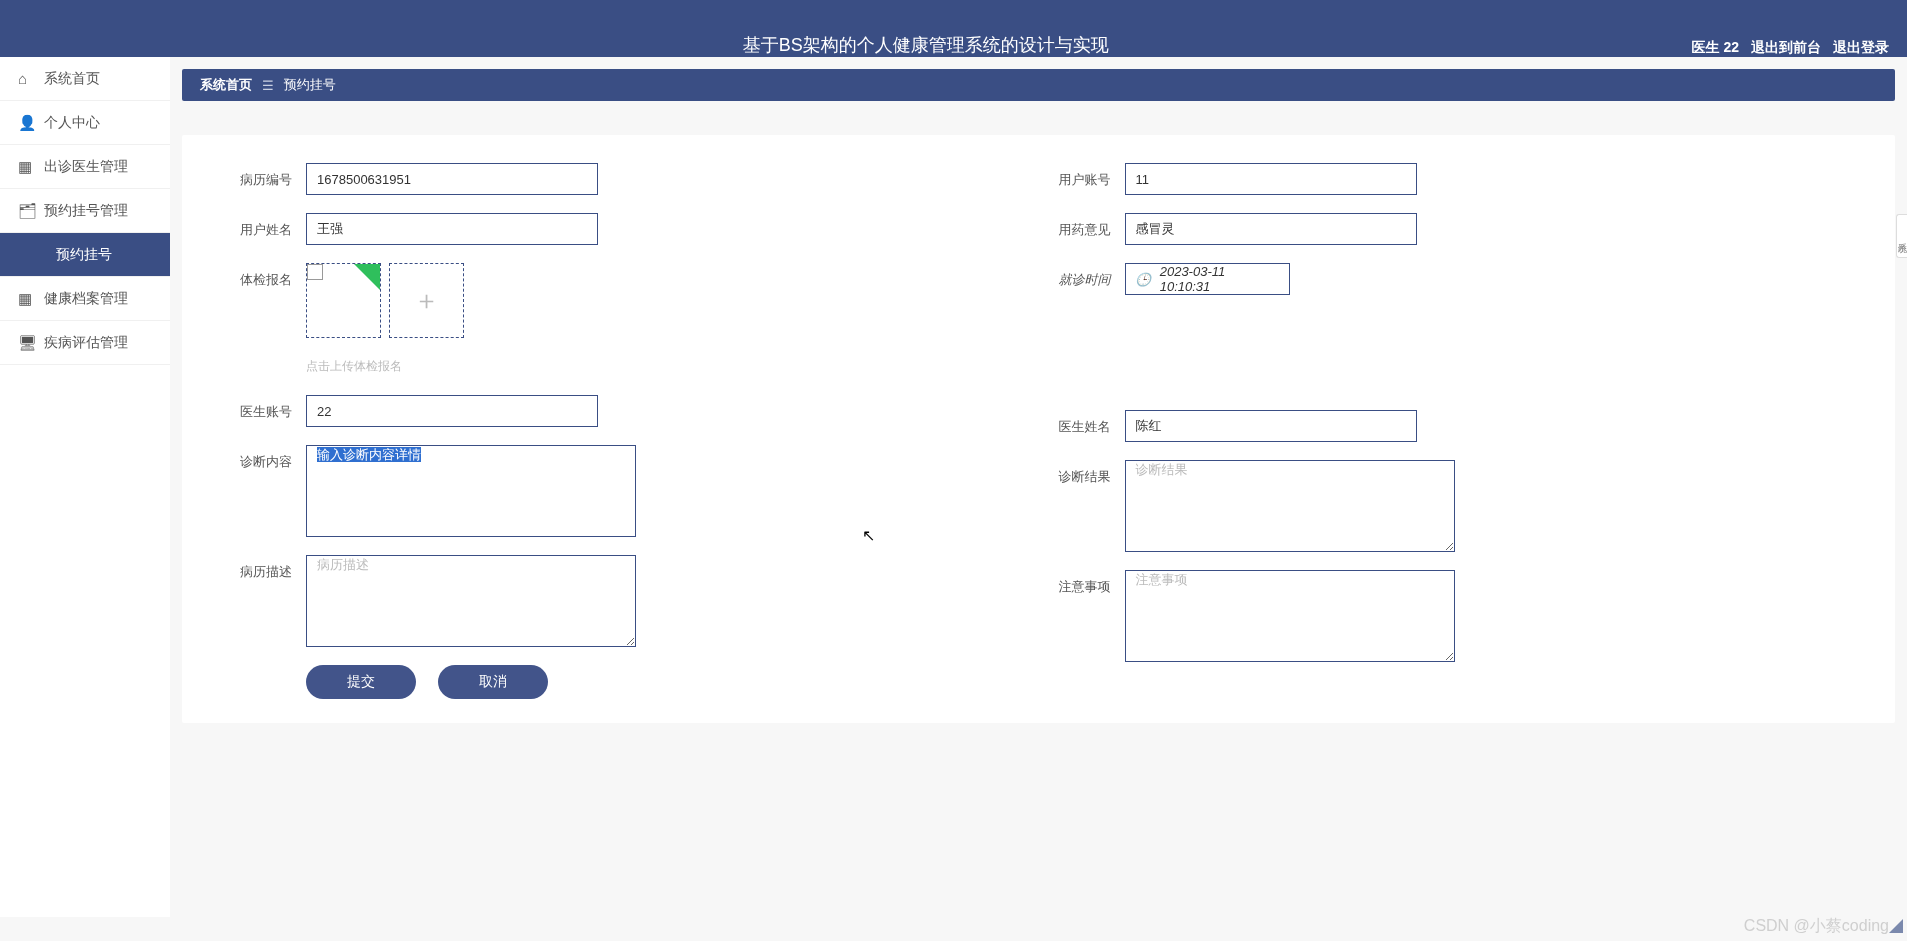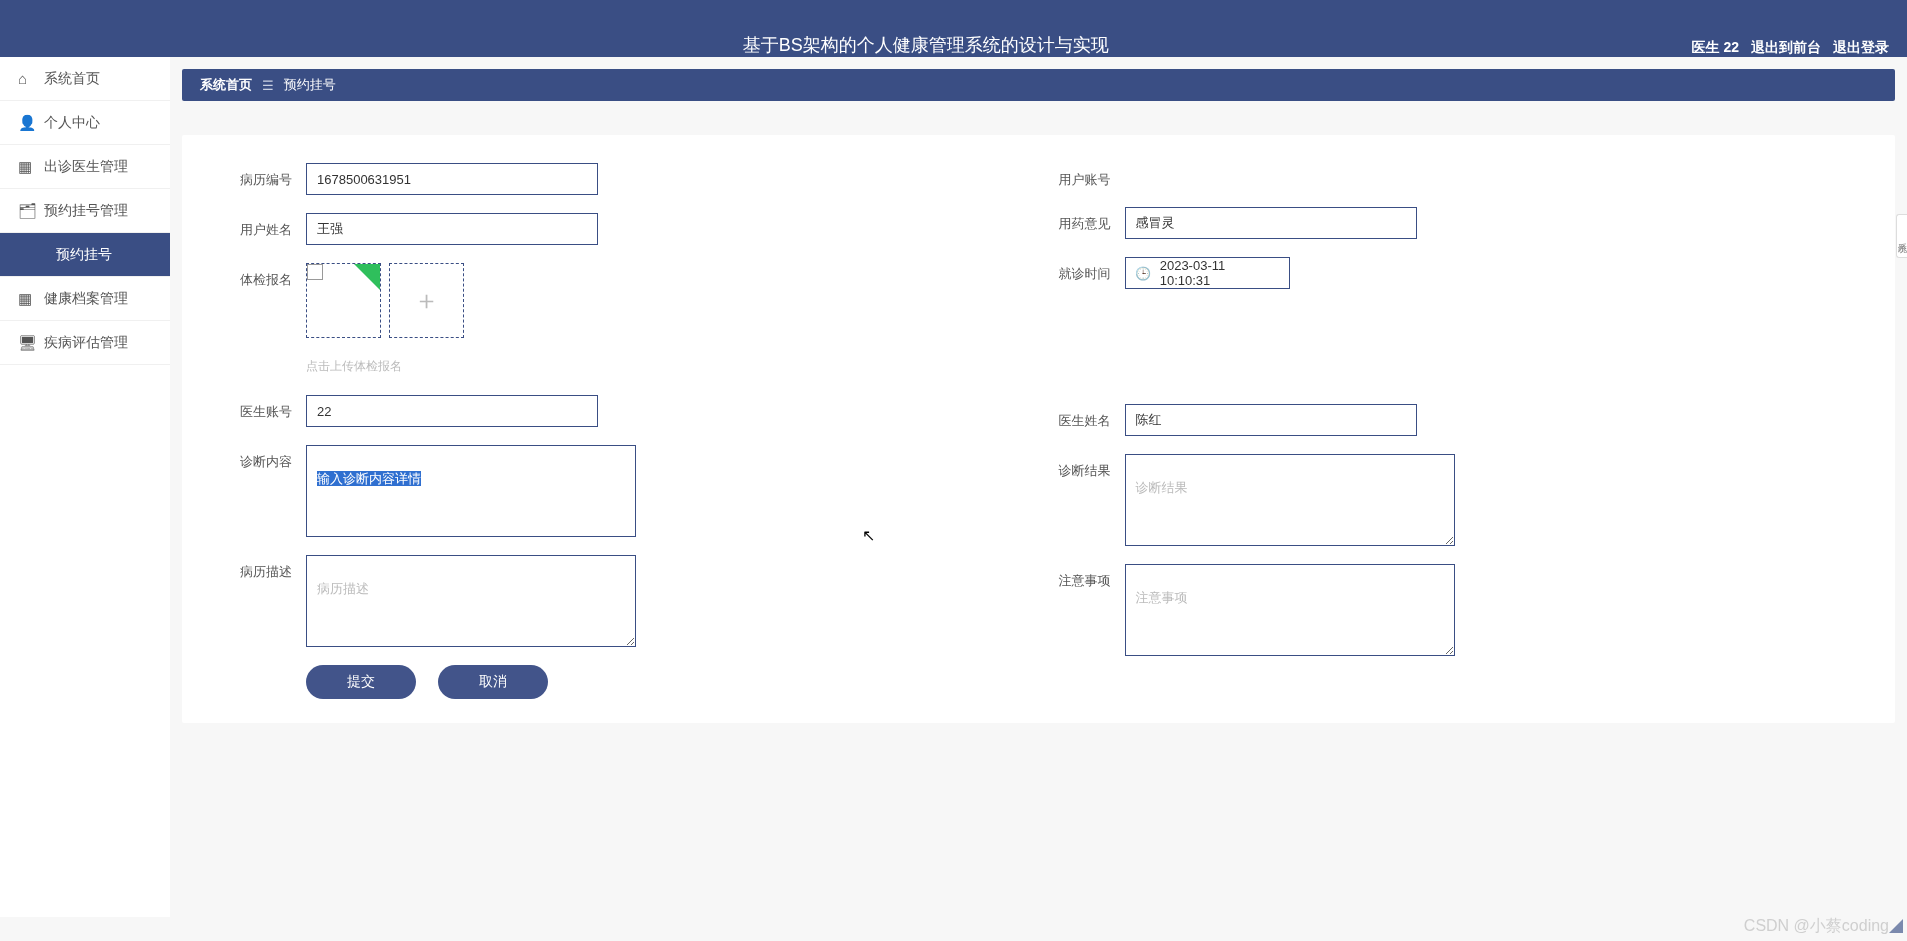--- a/index.html
+++ b/index.html
@@ -15,21 +15,21 @@
   .sidebar-item.active { background: #3a4e84; color: #fff; padding-left: 56px;}
   .main { flex: 1; padding: 0 12px; }
   .breadcrumb { background: #3a4e84; color: #fff; height: 32px; display: flex; align-items: center; padding: 0 18px; margin-top: 12px; border-radius: 2px; font-size: 13px;}
   .breadcrumb .sep { margin: 0 10px; color: #c9d0e2;}
   .breadcrumb .home { font-weight: 600;}
   .panel { background: #fff; margin-top: 34px; padding: 28px 38px 24px 38px; border-radius: 2px; }
   .form-grid { display: grid; grid-template-columns: 1fr 1fr; }
   .form-row { display: flex; align-items: flex-start; margin-bottom: 18px; }
   .form-label { width: 72px; text-align: right; font-size: 13px; color: #555; padding-top: 8px; margin-right: 14px; }
   .form-control { border: 1.2px solid #3a4e84; height: 32px; width: 292px; padding: 0 10px; font-size: 13px; background:#fff; color:#333;}
-  .form-textarea { border: 1.2px solid #3a4e84; width: 330px; height: 92px; padding: 24px 10px; font-size: 13px; resize: both; background:#fff; font-family:inherit;}
+  .form-textarea { border: 1.2px solid #3a4e84; width: 330px; height: 92px; padding: 0 10px; font-size: 13px; resize: both; background:#fff; font-family:inherit;}
   .form-textarea::placeholder{ color:#bbb;}
   .date-input { border: 1.2px solid #3a4e84; height: 32px; width: 165px; padding: 0 10px; font-size: 13px; display:flex; align-items:center; gap:8px;}
   .date-input .clock{ color:#ccc; font-size:13px;}
   .upload-area { display: flex; gap: 8px; }
   .upload-box { width: 75px; height: 75px; border: 1.2px dashed #3a4e84; display: flex; align-items: center; justify-content: center; cursor: pointer; position:relative; overflow:hidden;}
   .upload-box.has-img::before{ content:""; position:absolute; top:0; left:0; width:14px; height:14px; border:1px solid #999;}
   .upload-box.has-img::after{ content:""; position:absolute; top:0; right:0; border-left:26px solid transparent; border-top:26px solid #2fbf5c;}
   .upload-box.add { color:#bbb; font-size:26px; font-weight:300;}
   .upload-hint { font-size: 12px; color: #bbb; margin-top: 20px; margin-left:86px; margin-bottom:20px;}
   .btn-row { display: flex; gap: 22px; margin-top: 16px; padding-left: 86px;}
@@ -124,26 +124,27 @@
           </div>
           <div class="btn-row">
             <button class="btn">提交</button>
             <button class="btn">取消</button>
           </div>
         </div>
 
         <div>
           <div class="form-row">
             <div class="form-label">用户账号</div>
+            <input class="form-control" value="11" style="">
           </div>
           <div class="form-row">
             <div class="form-label">用药意见</div>
             <input class="form-control" value="感冒灵" style="">
           </div>
-          <div class="form-row" style="margin-bottom:115px;">
+          <div class="form-row" style="margin-bottom:115px;font-style:italic;">
             <div class="form-label">就诊时间</div>
             <div class="date-input">
               <span class="clock">🕒</span>
               <span>2023-03-11 10:10:31</span>
             </div>
           </div>
           <div class="form-row">
             <div class="form-label">医生姓名</div>
             <input class="form-control" value="陈红" style="">
           </div>

